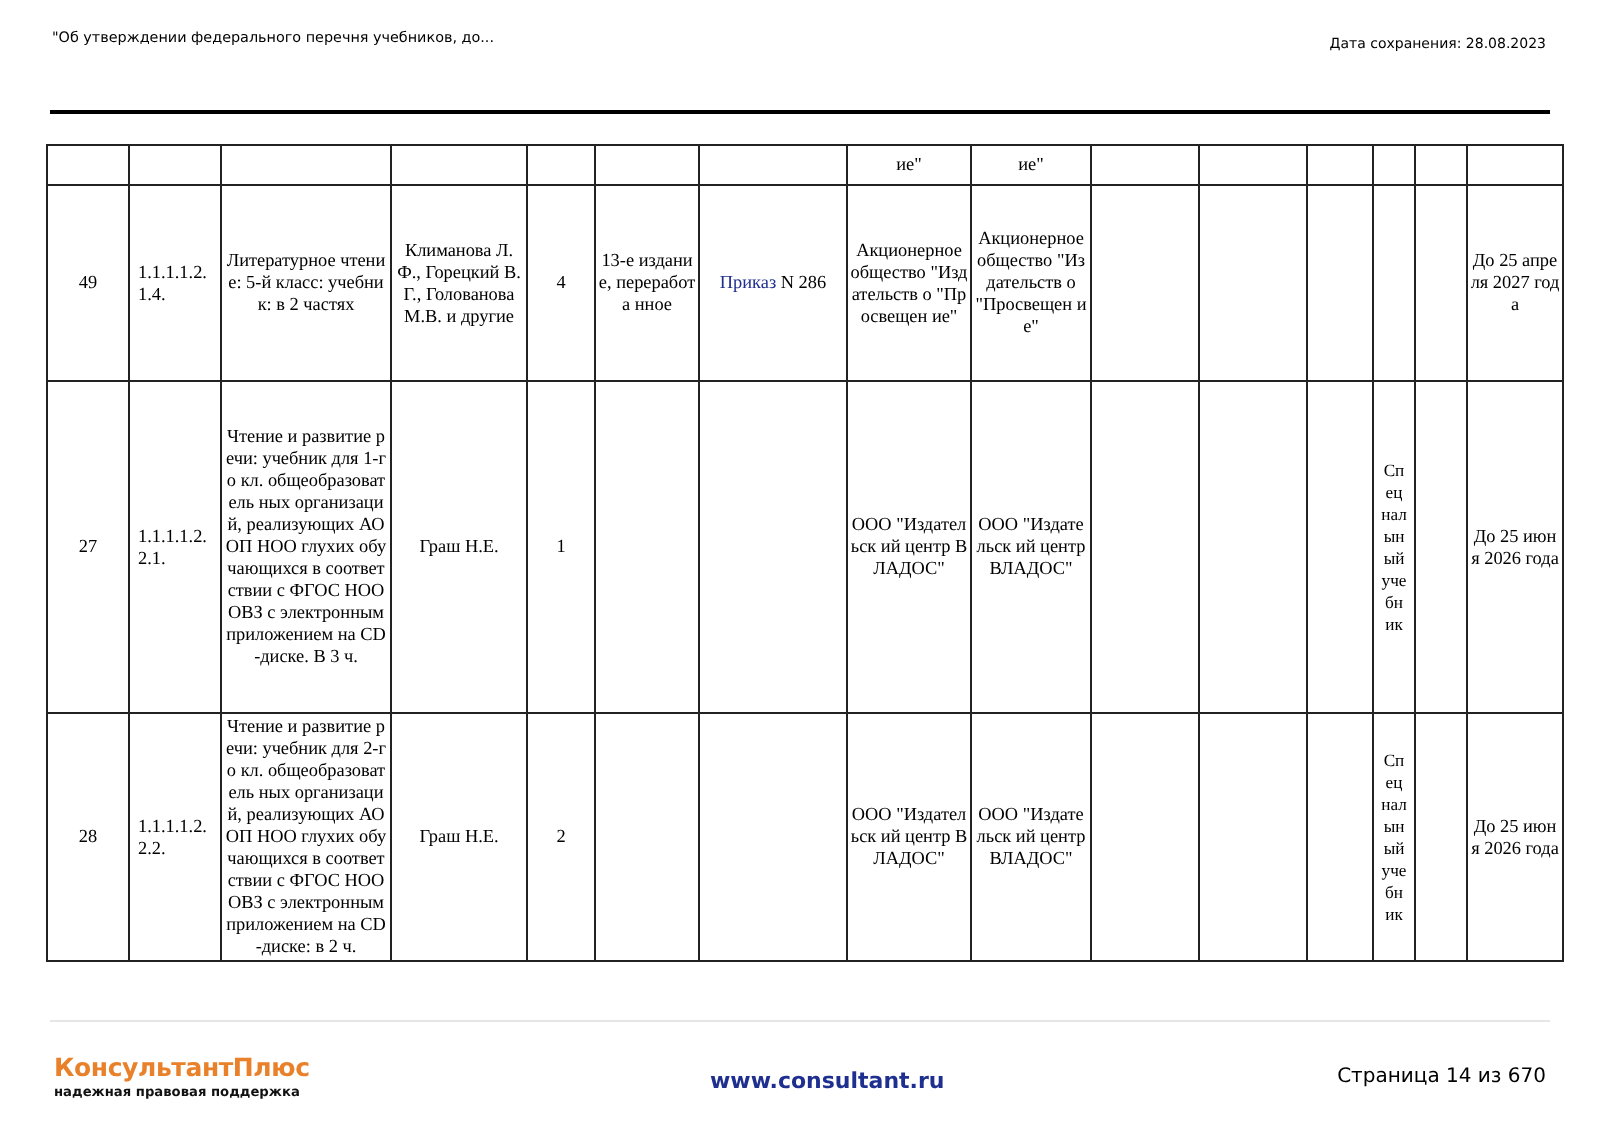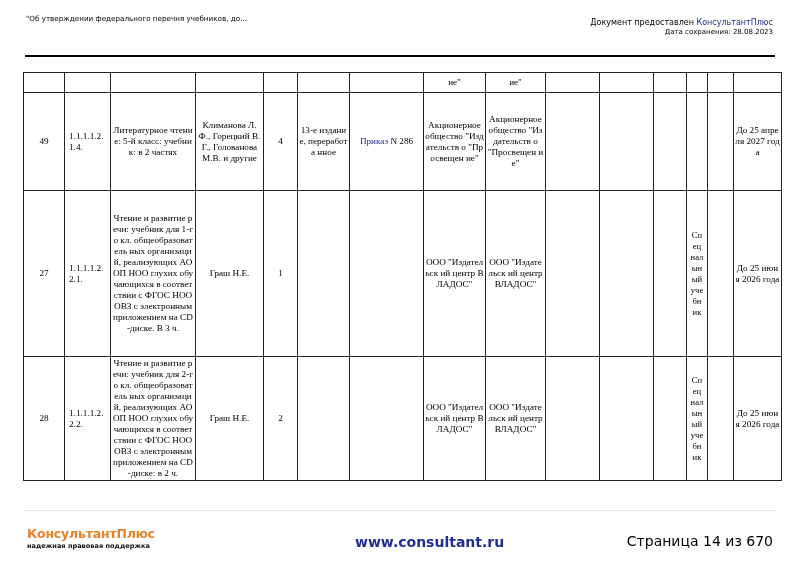--- a/index.html
+++ b/index.html
@@ -20,34 +20,31 @@
   .link { color: #1f2f8f; }
   tr.r0 td { height: 20px; }
   tr.r1 td { height: 98px; }
   tr.r2 td { height: 166px; }
   tr.r3 td { height: 116px; }
   .pre { white-space: pre-line; }
 
   .foot-rule { position: absolute; left: 25px; top: 510px; width: 750px; height: 1px; background: #e6e6e6; }
   .foot-brand { position: absolute; left: 27px; top: 526px; font-family: "DejaVu Sans", sans-serif; font-weight: bold; font-size: 12.5px; color: #e8812a; letter-spacing: -0.2px; }
   .foot-tag { position: absolute; left: 27px; top: 542px; font-family: "DejaVu Sans", sans-serif; font-weight: bold; font-size: 6.6px; color: #111; }
-  .foot-url { position: absolute; left: 355px; top: 534px; font-family: "DejaVu Sans", sans-serif; font-weight: bold; font-size: 14px; color: #1f2f8f; }
-  .foot-page { position: absolute; right: 27px; top: 533px; font-family: "DejaVu Sans", sans-serif; font-size: 14px; color: #000; }
+  .foot-url { position: absolute; left: 355px; top: 534px; font-family: "DejaVu Sans", sans-serif; font-weight: bold; font-size: 11px; color: #1f2f8f; }
+  .foot-page { position: absolute; right: 27px; top: 533px; font-family: "DejaVu Sans", sans-serif; font-size: 10px; color: #000; }
 </style>
 </head>
 <body>
 
 <div class="hdr-left">
   <div>"Об утверждении федерального перечня учебников, до...</div>
 </div>
 
 <div class="hdr-right">
-  <div class="l1">
-    <span>Документ предоставлен </span><span class="brand">КонсультантПлюс</span>
-  </div>
   <div class="l2">Дата сохранения: 28.08.2023</div>
 </div>
 
 <div class="hdr-rule"></div>
 
 <table class="grid">
   <colgroup>
     <col style="width:41px">
       <col style="width:46px">
       <col style="width:85px">

